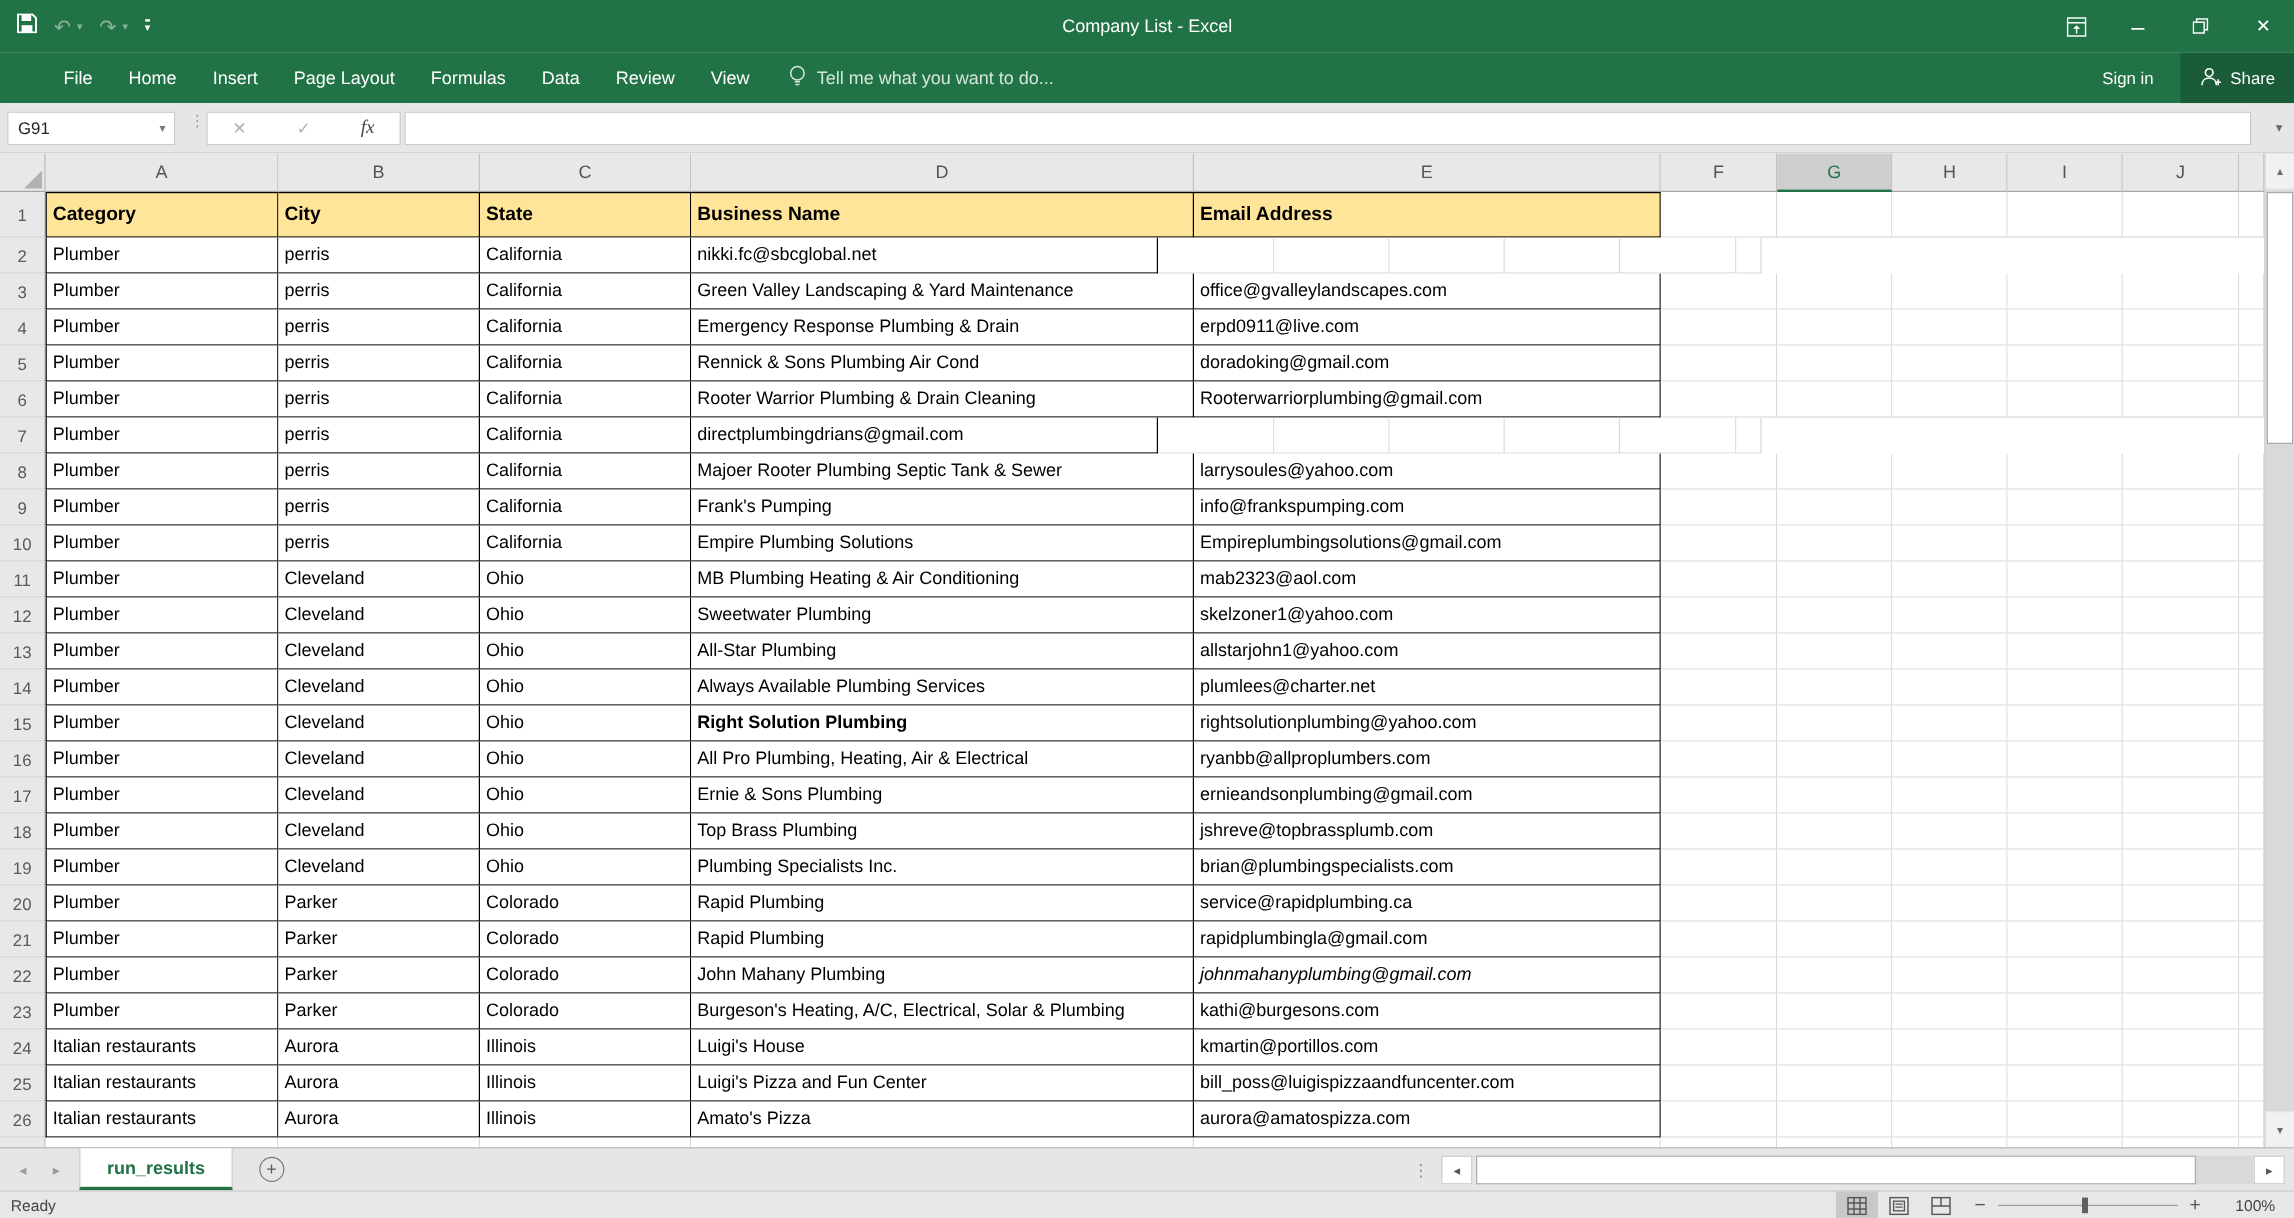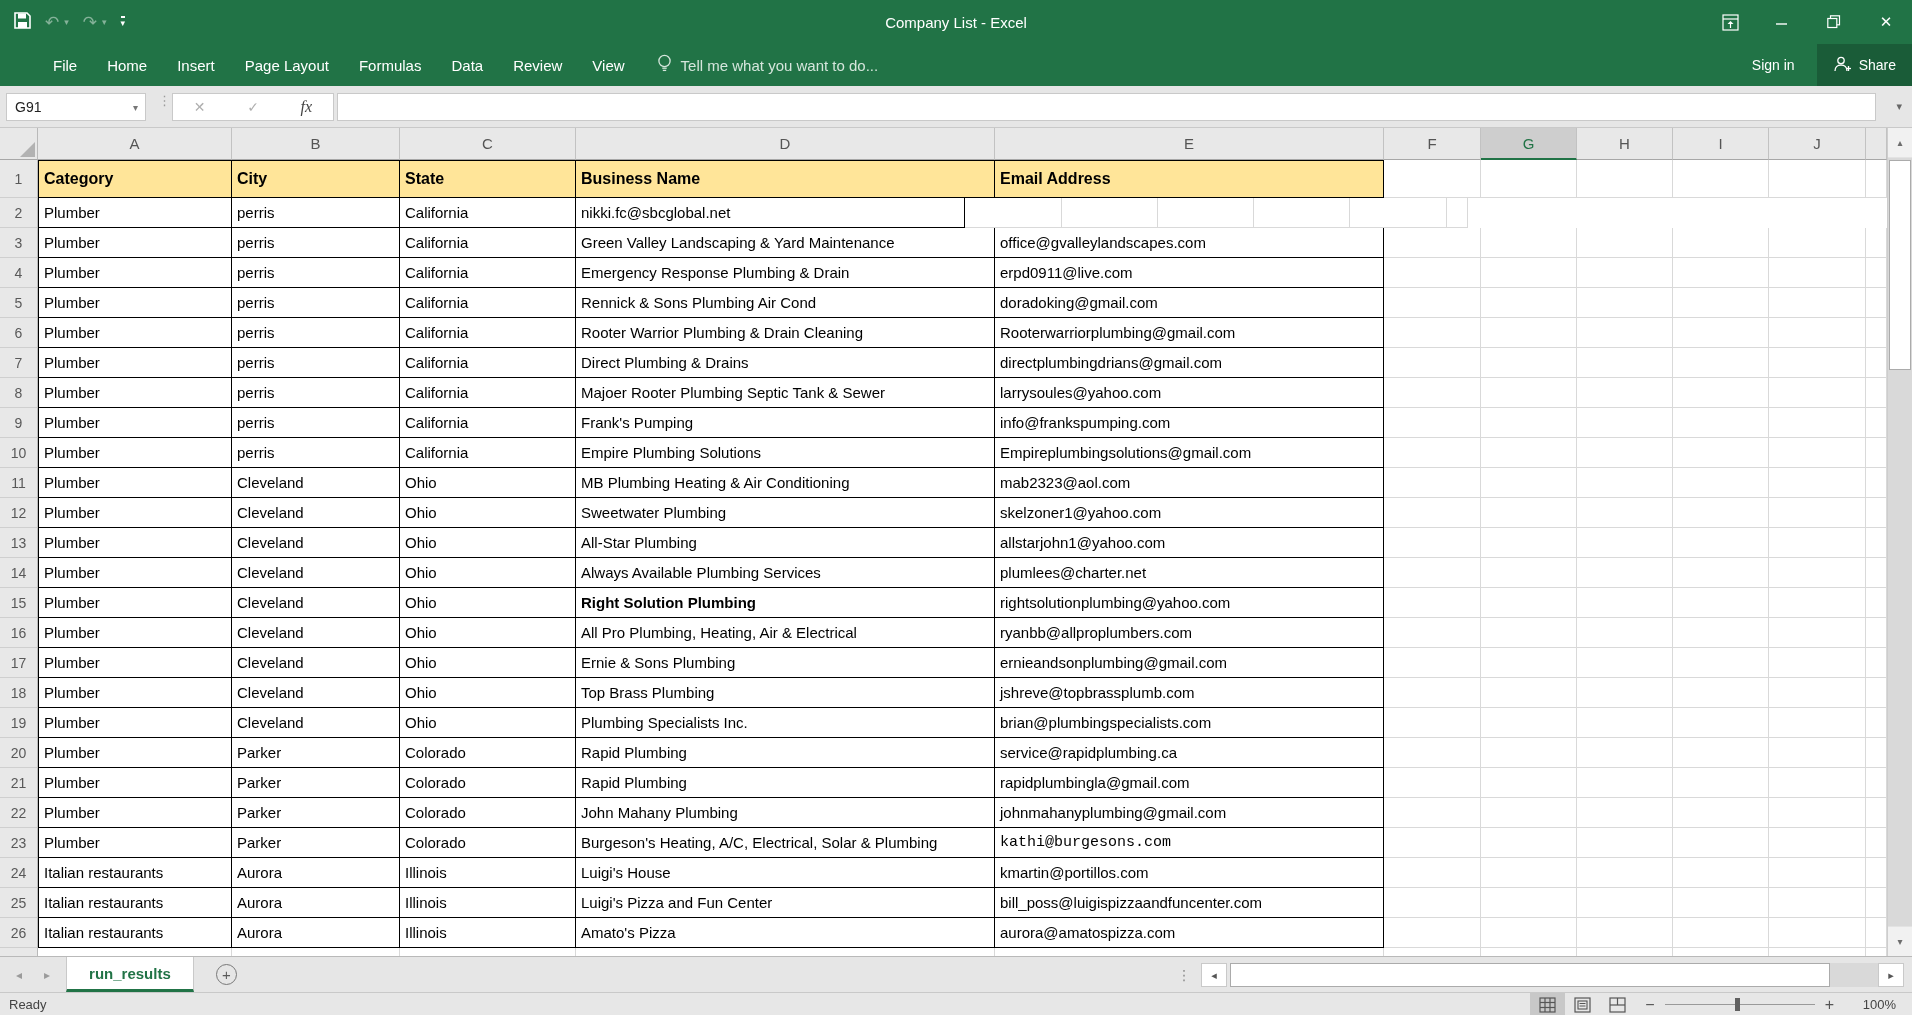--- a/index.html
+++ b/index.html
@@ -274,21 +274,20 @@
         <div class="cell plain" style="width: 96px;"></div>
         <div class="cell plain" style="width: 96px;"></div>
         <div class="cell plain" style="width: 97px;"></div>
         <div class="cell plain" style="width: 21px;"></div>
       </div>
       <div class="grid-row">
         <div class="rownum">7</div>
         <div class="cell tbl firstcol" style="width: 194px;">Plumber</div>
         <div class="cell tbl" style="width: 168px;">perris</div>
         <div class="cell tbl" style="width: 176px;">California</div>
-        <div class="cell tbl" style="width: 419px;">Direct Plumbing &amp; Drains</div>
         <div class="cell tbl" style="width: 389px;">directplumbingdrians@gmail.com</div>
         <div class="cell plain" style="width: 97px;"></div>
         <div class="cell plain" style="width: 96px;"></div>
         <div class="cell plain" style="width: 96px;"></div>
         <div class="cell plain" style="width: 96px;"></div>
         <div class="cell plain" style="width: 97px;"></div>
         <div class="cell plain" style="width: 21px;"></div>
       </div>
       <div class="grid-row">
         <div class="rownum">8</div>
@@ -485,35 +484,35 @@
         <div class="cell plain" style="width: 96px;"></div>
         <div class="cell plain" style="width: 97px;"></div>
         <div class="cell plain" style="width: 21px;"></div>
       </div>
       <div class="grid-row">
         <div class="rownum">22</div>
         <div class="cell tbl firstcol" style="width: 194px;">Plumber</div>
         <div class="cell tbl" style="width: 168px;">Parker</div>
         <div class="cell tbl" style="width: 176px;">Colorado</div>
         <div class="cell tbl" style="width: 419px;">John Mahany Plumbing</div>
-        <div class="cell tbl" style="width: 389px;">johnmahanyplumbing@gmail.com</div>
+        <div class="cell tbl" style="width: 389px; font-style: italic;">johnmahanyplumbing@gmail.com</div>
         <div class="cell plain" style="width: 97px;"></div>
         <div class="cell plain" style="width: 96px;"></div>
         <div class="cell plain" style="width: 96px;"></div>
         <div class="cell plain" style="width: 96px;"></div>
         <div class="cell plain" style="width: 97px;"></div>
         <div class="cell plain" style="width: 21px;"></div>
       </div>
       <div class="grid-row">
         <div class="rownum">23</div>
         <div class="cell tbl firstcol" style="width: 194px;">Plumber</div>
         <div class="cell tbl" style="width: 168px;">Parker</div>
         <div class="cell tbl" style="width: 176px;">Colorado</div>
         <div class="cell tbl" style="width: 419px;">Burgeson's Heating, A/C, Electrical, Solar &amp; Plumbing</div>
-        <div class="cell tbl" style="width: 389px; font-family: Liberation Mono, monospace;">kathi@burgesons.com</div>
+        <div class="cell tbl" style="width: 389px;">kathi@burgesons.com</div>
         <div class="cell plain" style="width: 97px;"></div>
         <div class="cell plain" style="width: 96px;"></div>
         <div class="cell plain" style="width: 96px;"></div>
         <div class="cell plain" style="width: 96px;"></div>
         <div class="cell plain" style="width: 97px;"></div>
         <div class="cell plain" style="width: 21px;"></div>
       </div>
       <div class="grid-row">
         <div class="rownum">24</div>
         <div class="cell tbl firstcol" style="width: 194px;">Italian restaurants</div>

